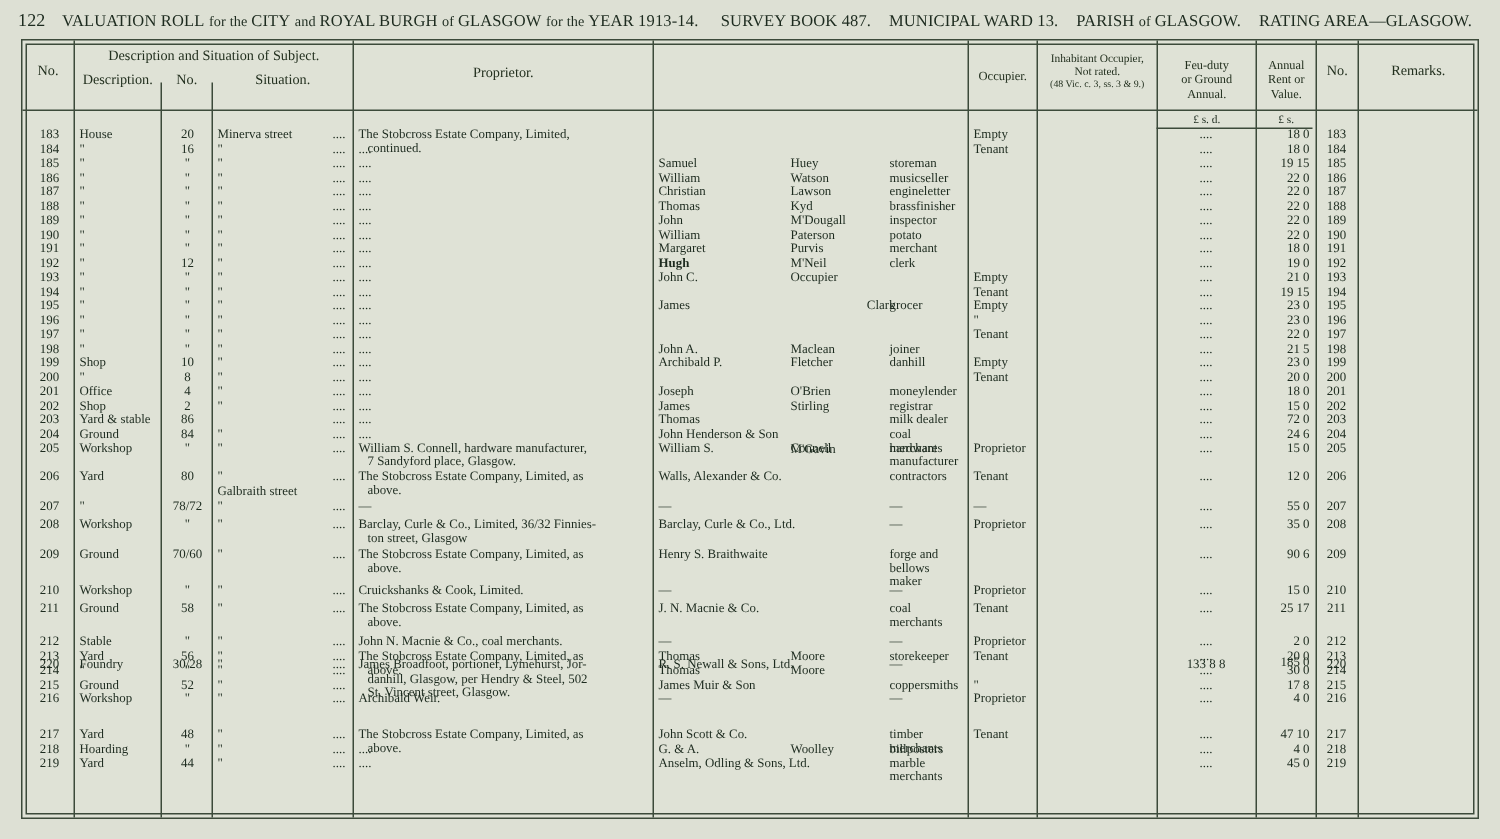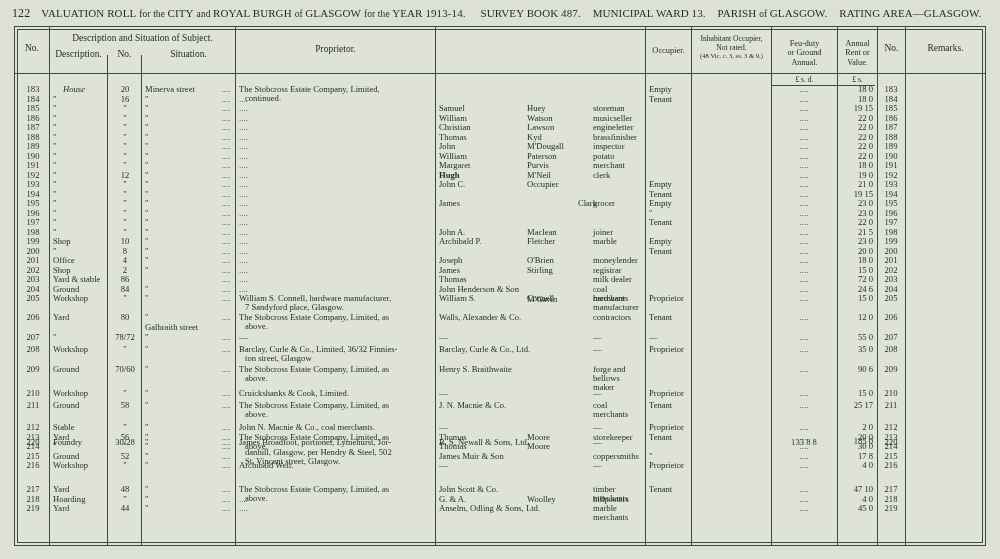--- a/index.html
+++ b/index.html
@@ -130,21 +130,21 @@
       Annual<br>Rent or<br>Value.
     </div>
     <div class="colhead" style="left:863px;top:16px;width:27px;">No.</div>
     <div class="colhead" style="left:891px;top:16px;width:79px;">Remarks.</div>
 
     <div class="cell c-center" style="left:757px;top:48px;width:65px;font-size:7.6px;">£  s.  d.</div>
     <div class="cell c-center" style="left:823px;top:48px;width:39px;font-size:7.6px;">£   s.</div>
 
     <div class="rowarea" id="rows">
         <div class="cell c-center" style="left:4px;top:58px;width:28px;">183</div>
-        <div class="cell " style="left:48px;top:58px;width:52px;font-style:italic;">House</div>
+        <div class="cell " style="left:38px;top:58px;width:52px;">House</div>
         <div class="cell c-center" style="left:96px;top:58px;width:28px;">20</div>
         <div class="cell " style="left:130px;top:58px;width:72px;">Minerva street</div>
         <div class="cell c-center" style="left:204px;top:58px;width:14px;">....</div>
         <div class="cell blockline" style="left:224px;top:58px;width:194px;white-space:normal;">The Stobcross Estate Company, Limited,<br><span style="padding-left:6px;display:inline-block">continued.</span></div>
         <div class="cell " style="left:634px;top:58px;width:42px;">Empty</div>
         <div class="cell c-center" style="left:760px;top:58px;width:58px;">....</div>
         <div class="cell c-right" style="left:820px;top:58px;width:38px;">18   0</div>
         <div class="cell c-center" style="left:864px;top:58px;width:24px;">183</div>
         <div class="cell c-center" style="left:4px;top:67.5px;width:28px;">184</div>
         <div class="cell " style="left:38px;top:67.5px;width:52px;">"</div>
@@ -319,21 +319,21 @@
         <div class="cell c-right" style="left:820px;top:200.5px;width:38px;">21   5</div>
         <div class="cell c-center" style="left:864px;top:200.5px;width:24px;">198</div>
         <div class="cell c-center" style="left:4px;top:210px;width:28px;">199</div>
         <div class="cell " style="left:38px;top:210px;width:52px;">Shop</div>
         <div class="cell c-center" style="left:96px;top:210px;width:28px;">10</div>
         <div class="cell " style="left:130px;top:210px;width:72px;">"</div>
         <div class="cell c-center" style="left:204px;top:210px;width:14px;">....</div>
         <div class="cell blockline" style="left:224px;top:210px;width:194px;white-space:normal;">....</div>
         <div class="cell " style="left:424px;top:210px;width:74px;">Archibald P.</div>
         <div class="cell " style="left:512px;top:210px;width:70px;">Fletcher</div>
-        <div class="cell" style="left:578px;top:210px;width:50px;white-space:normal;">marble</div>
+        <div class="cell" style="left:578px;top:210px;width:50px;white-space:normal;">danhill</div>
         <div class="cell " style="left:634px;top:210px;width:42px;">Empty</div>
         <div class="cell c-center" style="left:760px;top:210px;width:58px;">....</div>
         <div class="cell c-right" style="left:820px;top:210px;width:38px;">23   0</div>
         <div class="cell c-center" style="left:864px;top:210px;width:24px;">199</div>
         <div class="cell c-center" style="left:4px;top:219.5px;width:28px;">200</div>
         <div class="cell " style="left:38px;top:219.5px;width:52px;">"</div>
         <div class="cell c-center" style="left:96px;top:219.5px;width:28px;">8</div>
         <div class="cell " style="left:130px;top:219.5px;width:72px;">"</div>
         <div class="cell c-center" style="left:204px;top:219.5px;width:14px;">....</div>
         <div class="cell blockline" style="left:224px;top:219.5px;width:194px;white-space:normal;">....</div>

